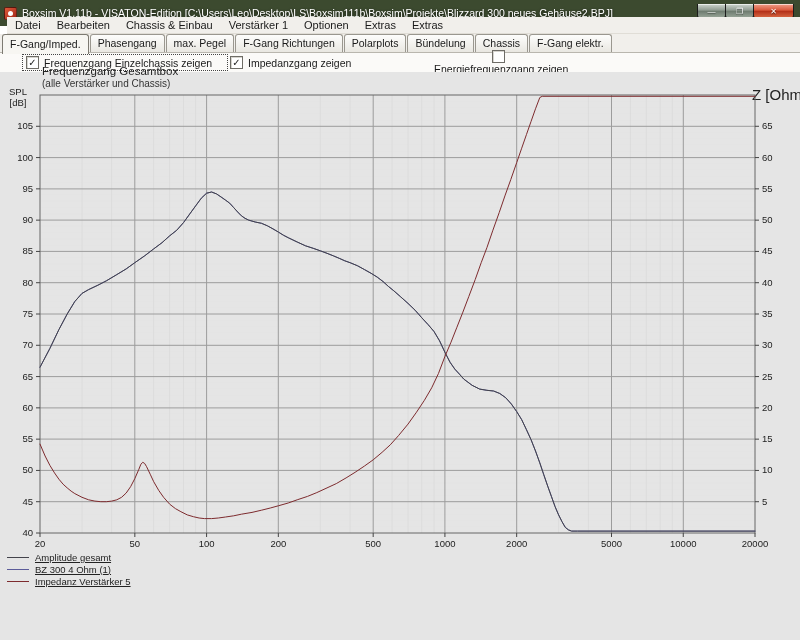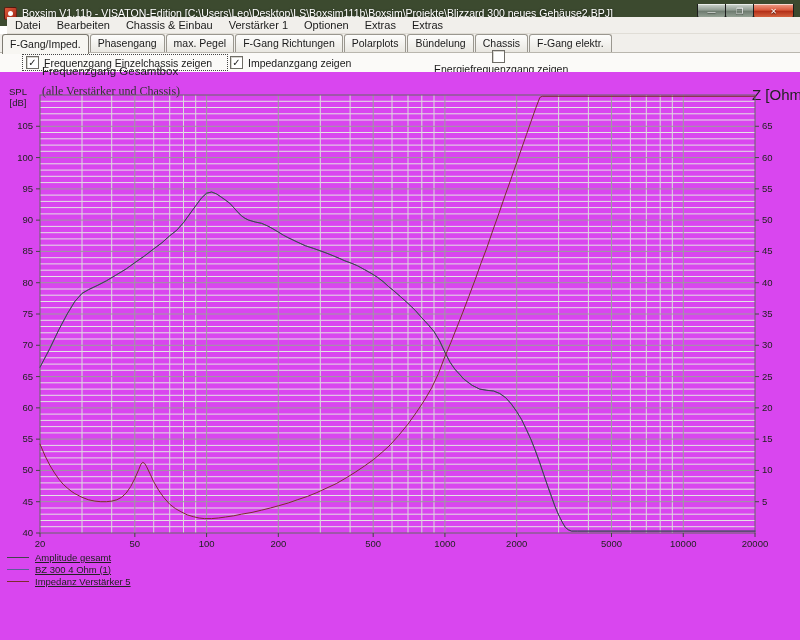--- a/index.html
+++ b/index.html
@@ -80,23 +80,23 @@
   .opt.focused{outline:1px dotted #444;}
   .cbox{
     width:11px;height:11px;border:1px solid #6e6c66;background:#fff;margin-right:5px;
     font-size:10px;line-height:11px;text-align:center;color:#222;flex:0 0 auto;
     box-shadow:inset 1px 1px 0 #d7d5cf;
   }
   .opt1{margin-left:23px;width:198px;}
   .opt2{margin-left:0;width:192px;}
   .opt3{margin-left:6px;flex-direction:column;}
   
-  #chart{position:absolute;left:0;top:72px;width:800px;height:568px;background:#d946ef;}
+  #chart{position:absolute;left:0;top:72px;width:800px;height:568px;background:#e5e5e5;}
   #chart-title{position:absolute;left:42px;top:-7px;font-size:11.5px;color:#222;}
-  #chart-subtitle{position:absolute;left:42px;top:12px;font-size:12px;color:#333;font-family:Liberation Serif, serif;}
+  #chart-subtitle{position:absolute;left:42px;top:6px;font-size:10px;color:#333;}
   #yleft-label{position:absolute;left:0;top:14px;width:36px;text-align:center;font-size:9.5px;color:#222;}
   #yright-label{position:absolute;left:752px;top:14px;font-size:15px;color:#222;white-space:nowrap;}
   #plot-svg{position:absolute;left:0;top:0;}
   
   #legend{position:absolute;left:7px;top:479px;font-size:9.5px;color:#222;}
   .legend-row{display:flex;align-items:center;height:12px;text-decoration:underline;}
   .legend-swatch{width:22px;height:0;border-top-width:1px;border-top-style:solid;margin-right:6px;flex:0 0 auto;}
 </style>
 </head>
 <body>

